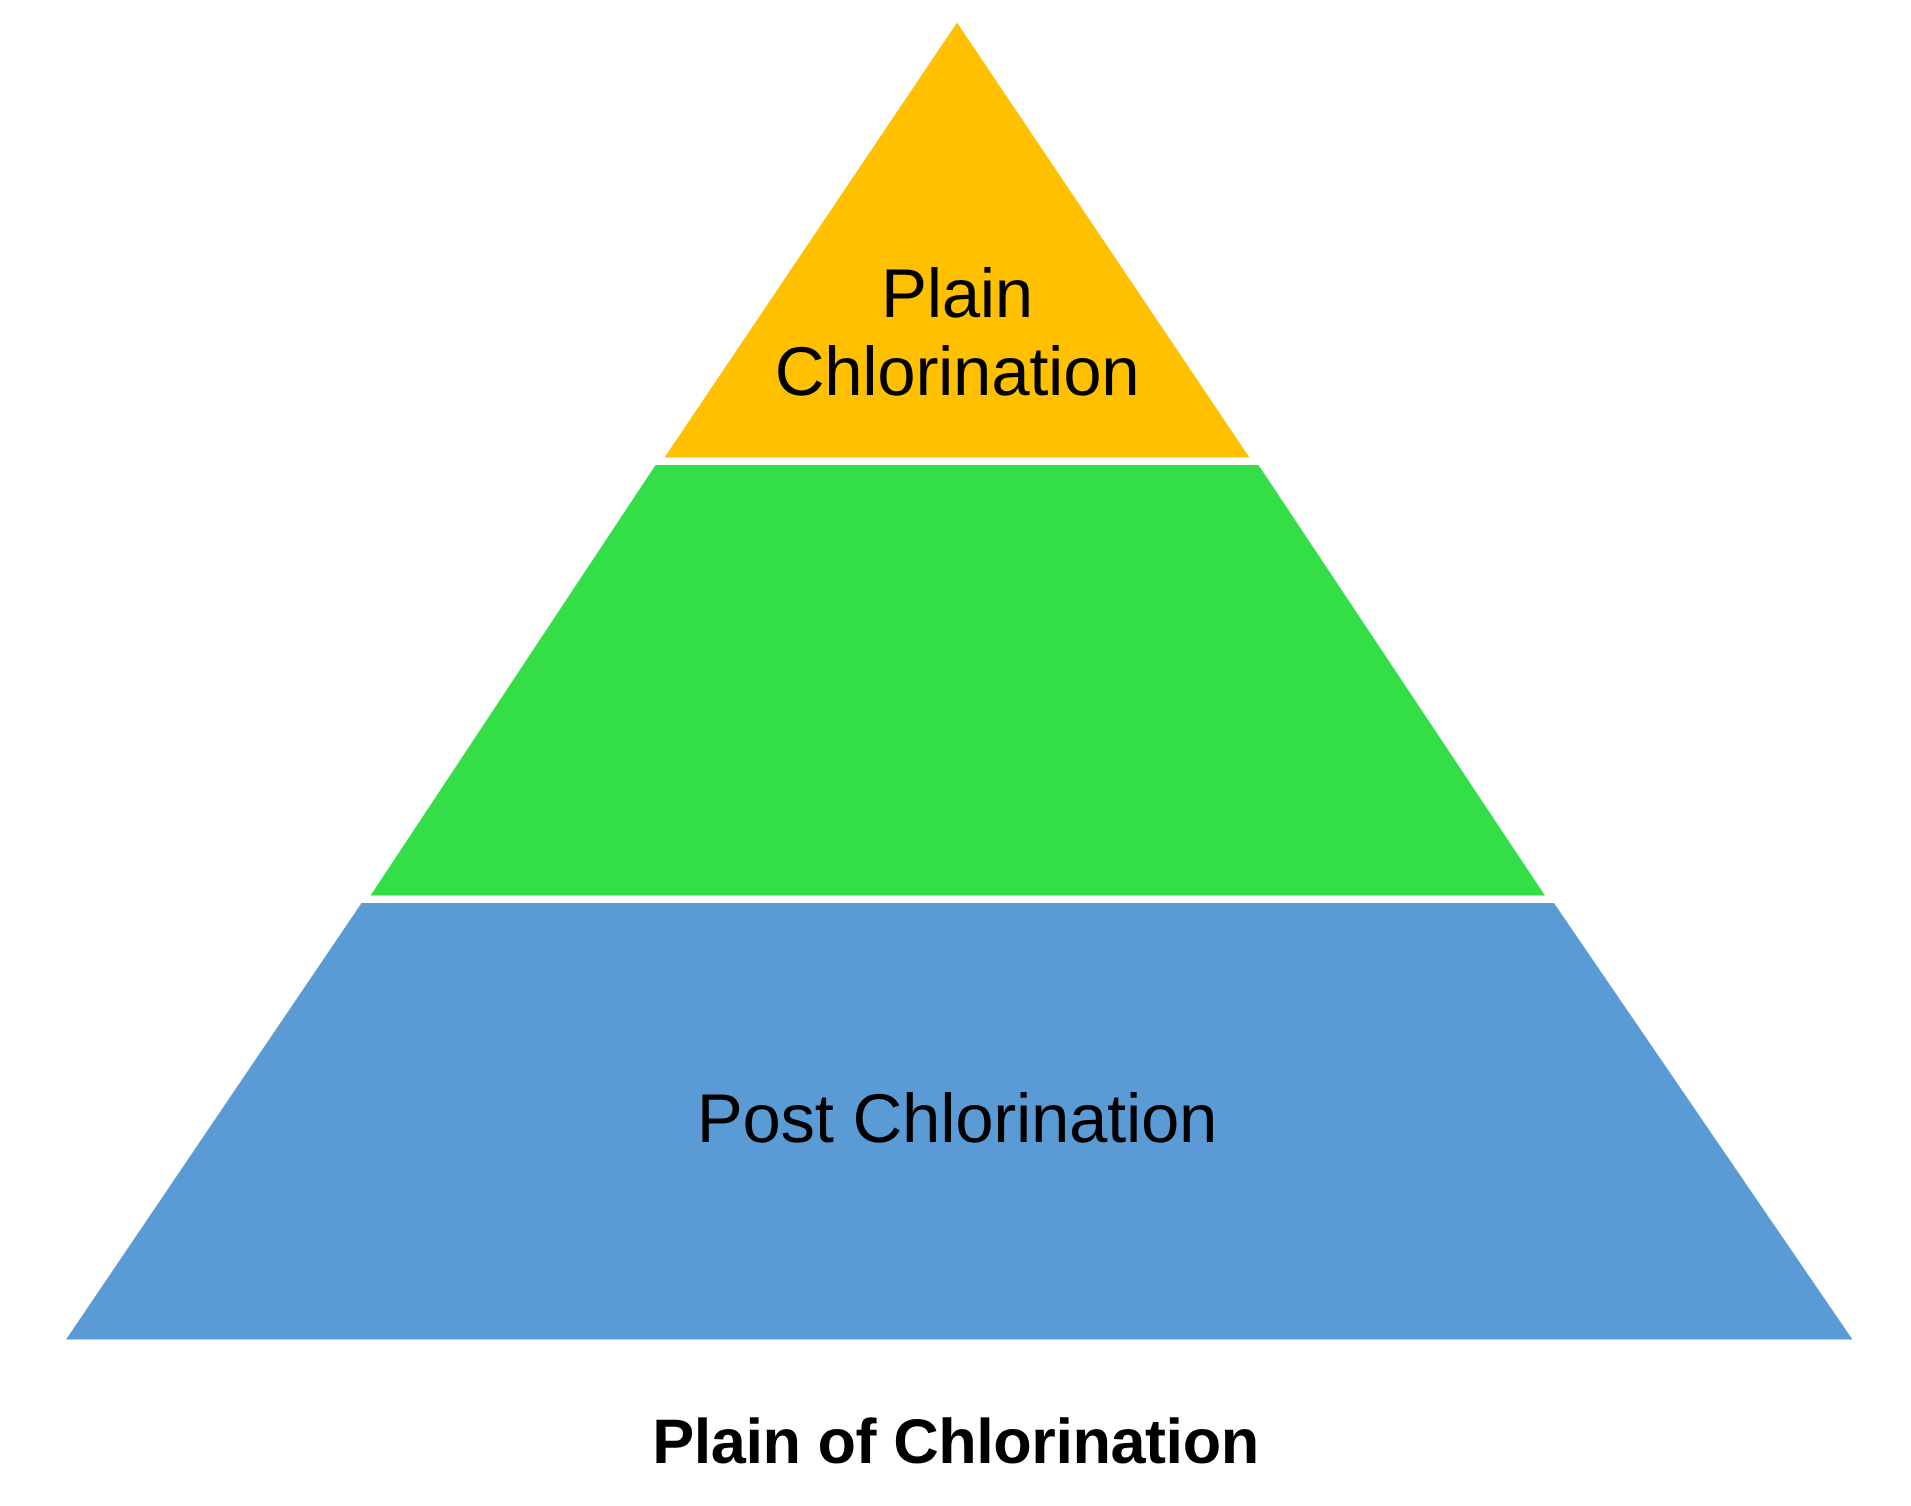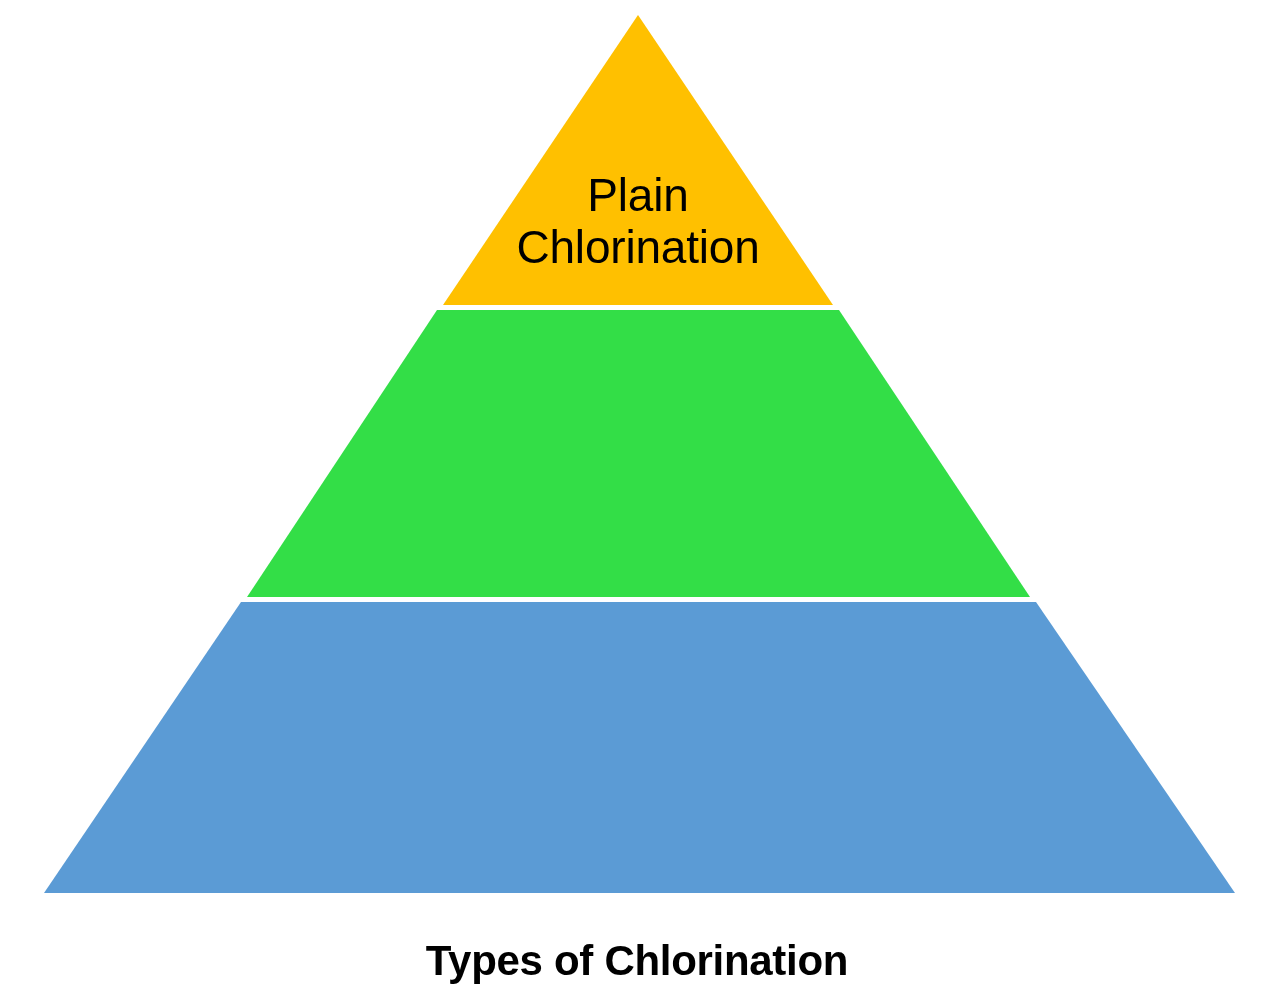--- a/index.html
+++ b/index.html
@@ -84,16 +84,17 @@
 
     <polygon id="shape-tier-middle" points="437,310 839,310 1030,597 247,597" fill="#33DE47"></polygon>
 
     <polygon id="shape-tier-bottom" points="241,602 1036,602 1235,893 44,893" fill="#5B9BD5"></polygon>
   </svg>
 
   <div class="tier-label" id="label-tier-top">Plain
 Chlorination</div>
 
 
+  <div class="tier-label" id="label-tier-bottom">Post Chlorination</div>
 
-  <div id="caption">Types of Chlorination</div>
+  <div id="caption">Plain of Chlorination</div>
 
 </div>
 
 </body></html>

